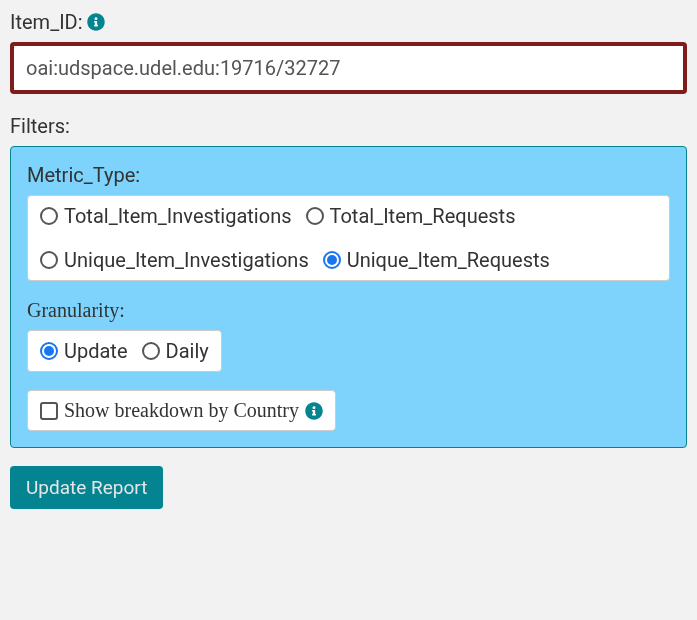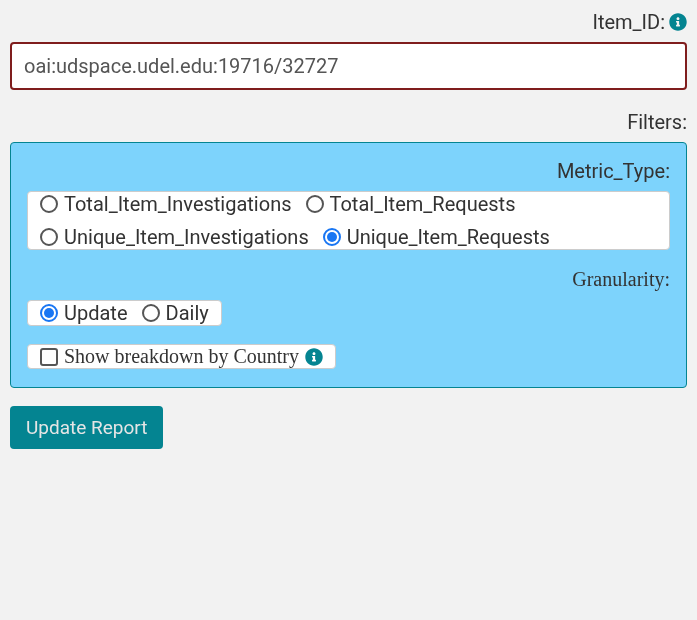--- a/index.html
+++ b/index.html
@@ -12,61 +12,60 @@
     font-family: Roboto, "Helvetica Neue", Arial, sans-serif;
     font-size: 20px;
     color: #333;
     width: 697px;
   }
   .label-row {
     margin-bottom: 8px;
     display: flex;
     align-items: center;
     gap: 4px;
-    justify-content: flex-end;
   }
   .info-icon {
     display: inline-flex;
     align-items: center;
     justify-content: center;
     width: 18px;
     height: 18px;
     color: #048491;
     cursor: pointer;
   }
   .info-icon svg {
     width: 18px;
     height: 18px;
     display: block;
   }
   .text-input {
     width: 100%;
     font-size: 20px;
     padding: 10px 12px;
-    border: 2px solid #7f1d1d;
+    border: 4px solid #7f1d1d;
     border-radius: 4px;
     background: #fff;
     color: #555;
     font-family: inherit;
   }
   .filters-panel {
     border: 1px solid #048491;
     border-radius: 4px;
     padding: 16px;
     background: #7dd3fc;
     margin-bottom: 18px;
   }
   .option-group {
     border: 1px solid #ccc;
     border-radius: 4px;
     background: #fff;
-    padding: 0 12px;
+    padding: 8px 12px;
     display: inline-flex;
     flex-wrap: wrap;
-    gap: 9px 14px;
+    gap: 20px 14px;
     max-width: 100%;
   }
   .option-group.wide {
     display: flex;
     width: 100%;
   }
   .radio-item {
     display: inline-flex;
     align-items: center;
     gap: 6px;

